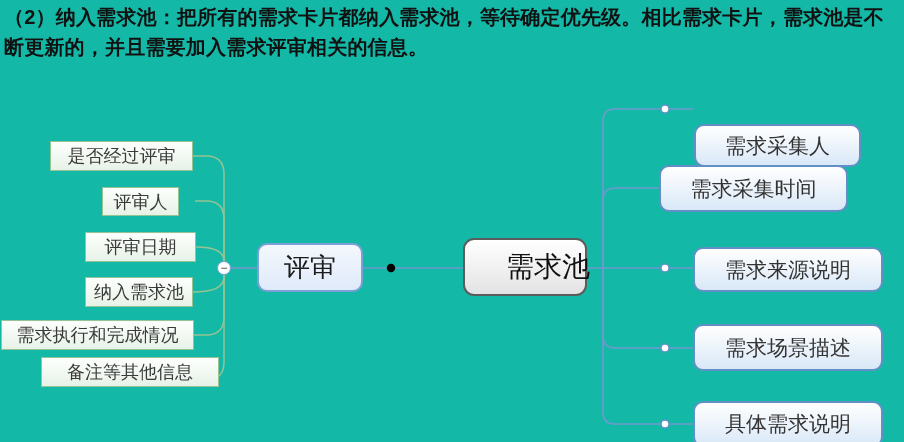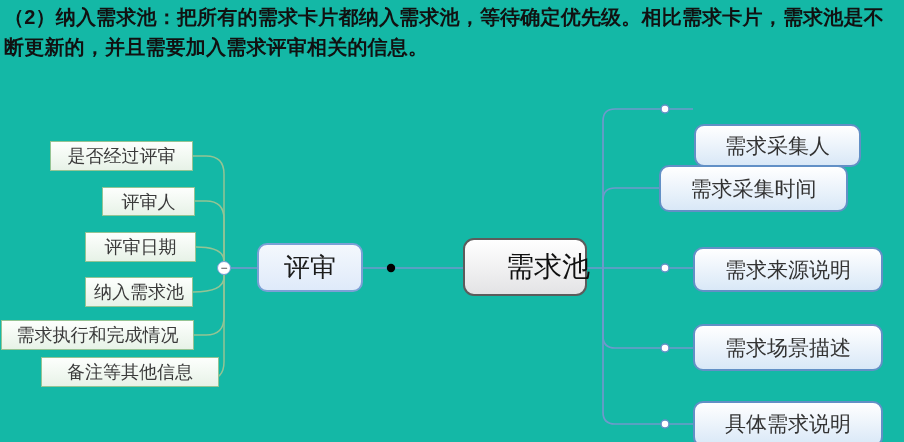--- a/index.html
+++ b/index.html
@@ -123,21 +123,21 @@
       <circle cx="665" cy="188" r="4"></circle>
       <circle cx="665" cy="268" r="4"></circle>
       <circle cx="665" cy="348" r="4"></circle>
       <circle cx="665" cy="424" r="4"></circle>
     </g>
   </svg>
 
   <div class="collapse-btn">−</div>
 
   <div class="node lnode" style="left:50px;  top:141px; width:143px; height:30px;">是否经过评审</div>
-  <div class="node lnode" style="left:102px; top:187px; width:93px;  height:29px;">评审人</div>
+  <div class="node lnode" style="left:102px; top:187px; width:77px;  height:29px;">评审人</div>
   <div class="node lnode" style="left:85px;  top:232px; width:111px; height:30px;">评审日期</div>
   <div class="node lnode" style="left:85px;  top:277px; width:108px; height:30px;">纳入需求池</div>
   <div class="node lnode" style="left:1px;   top:320px; width:193px; height:30px;">需求执行和完成情况</div>
   <div class="node lnode" style="left:35px;  top:357px; width:178px; height:30px;margin-left:6px;">备注等其他信息</div>
 
   <div class="node branch-node" style="left:257px; top:243px; width:106px; height:49px;">评审</div>
 
   <div class="node root-node" style="left:463px; top:238px; width:124px; height:58px;">需求池</div>
 
   <div class="node rnode" style="left:694px; top:88px;  width:167px; height:43px;margin-top:36px;">需求采集人</div>

